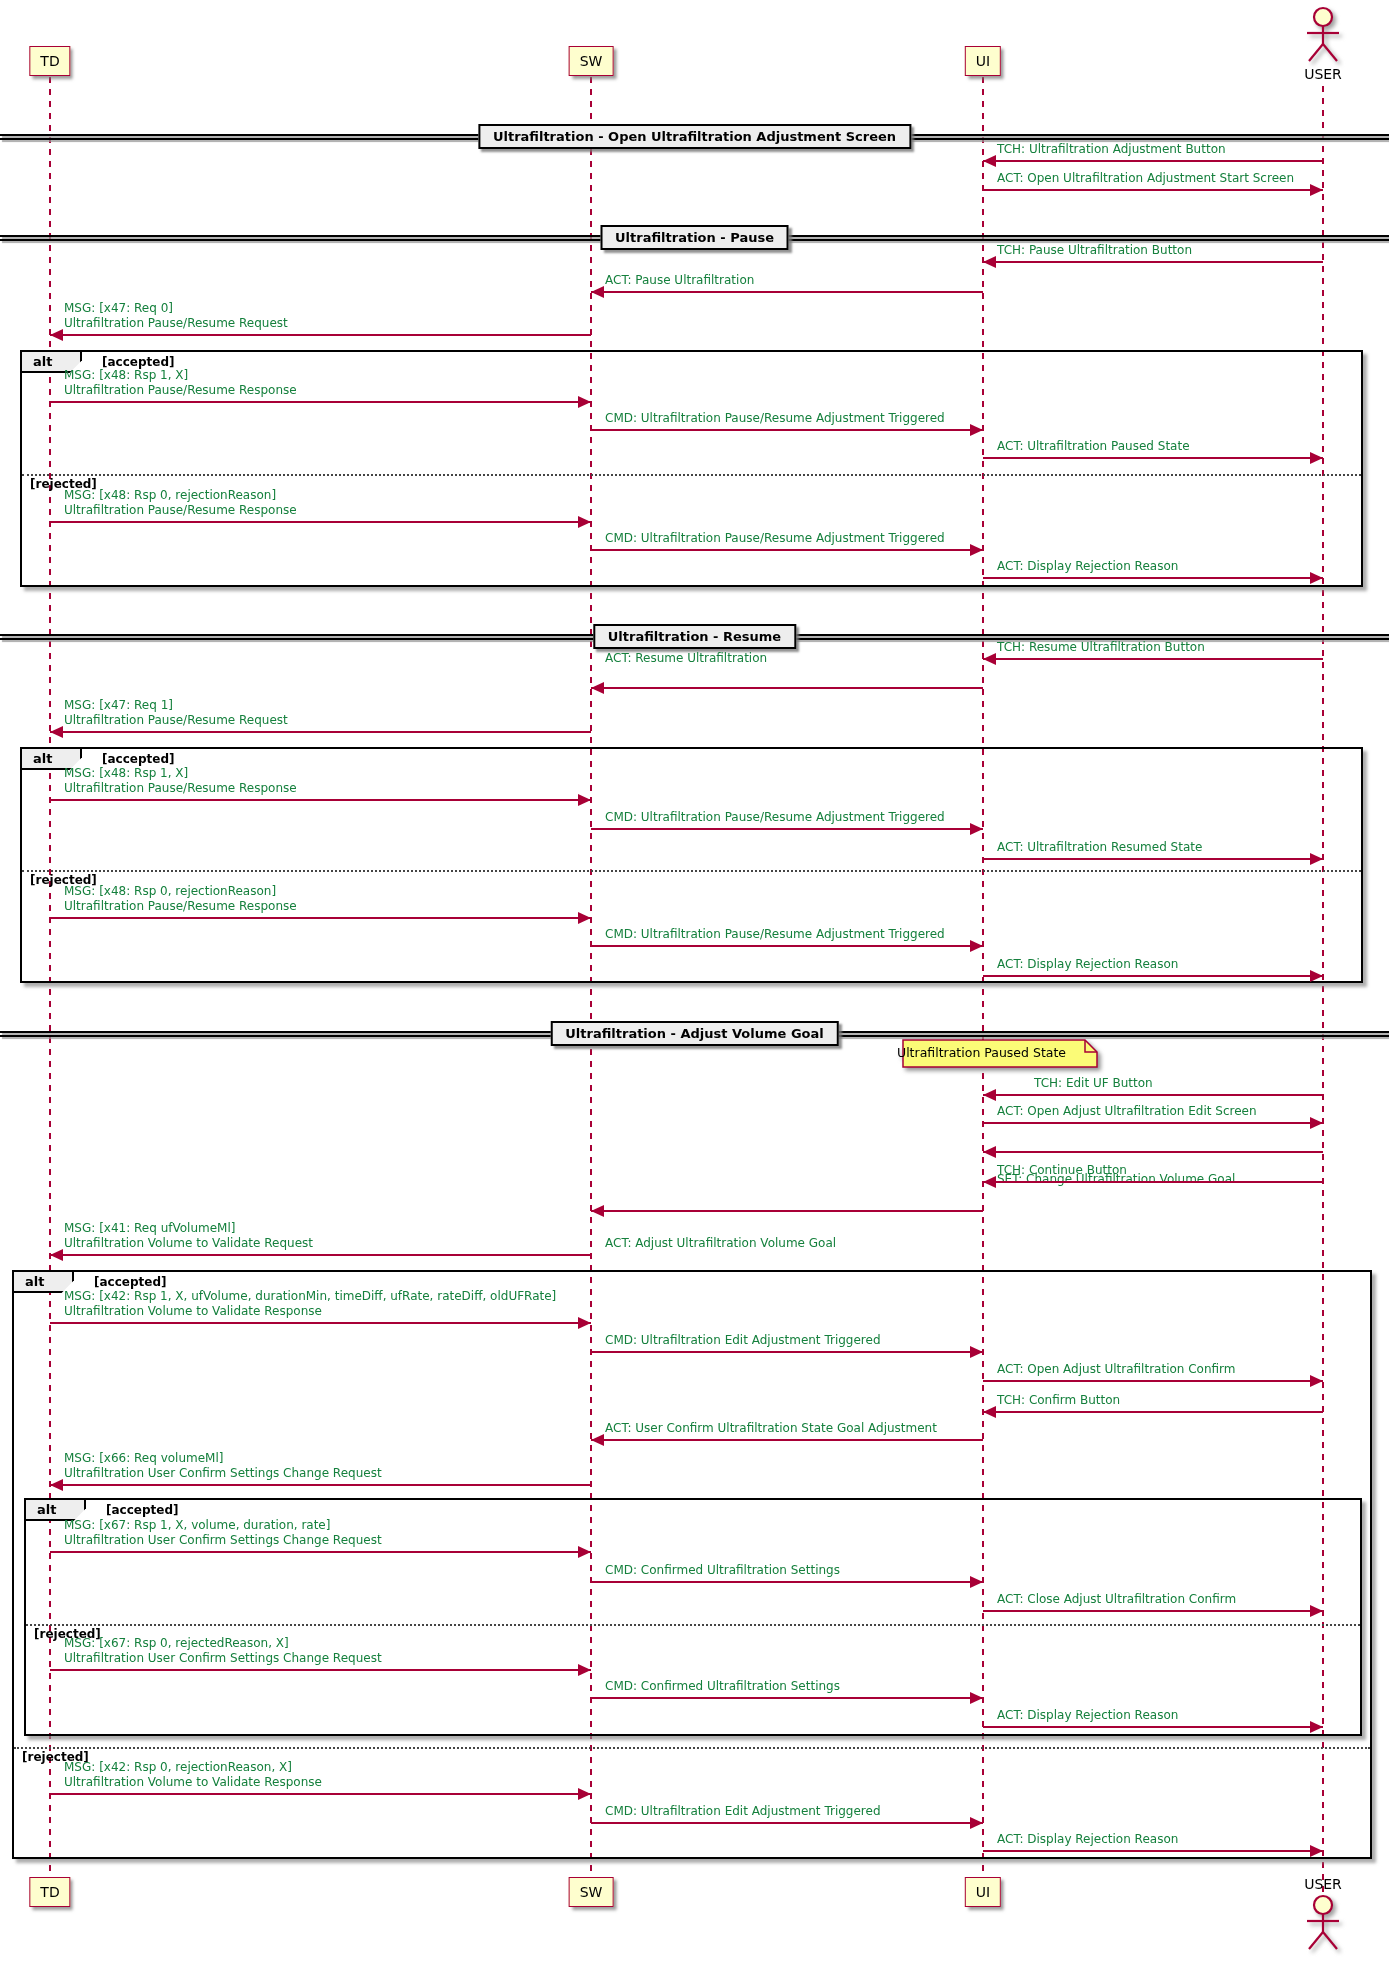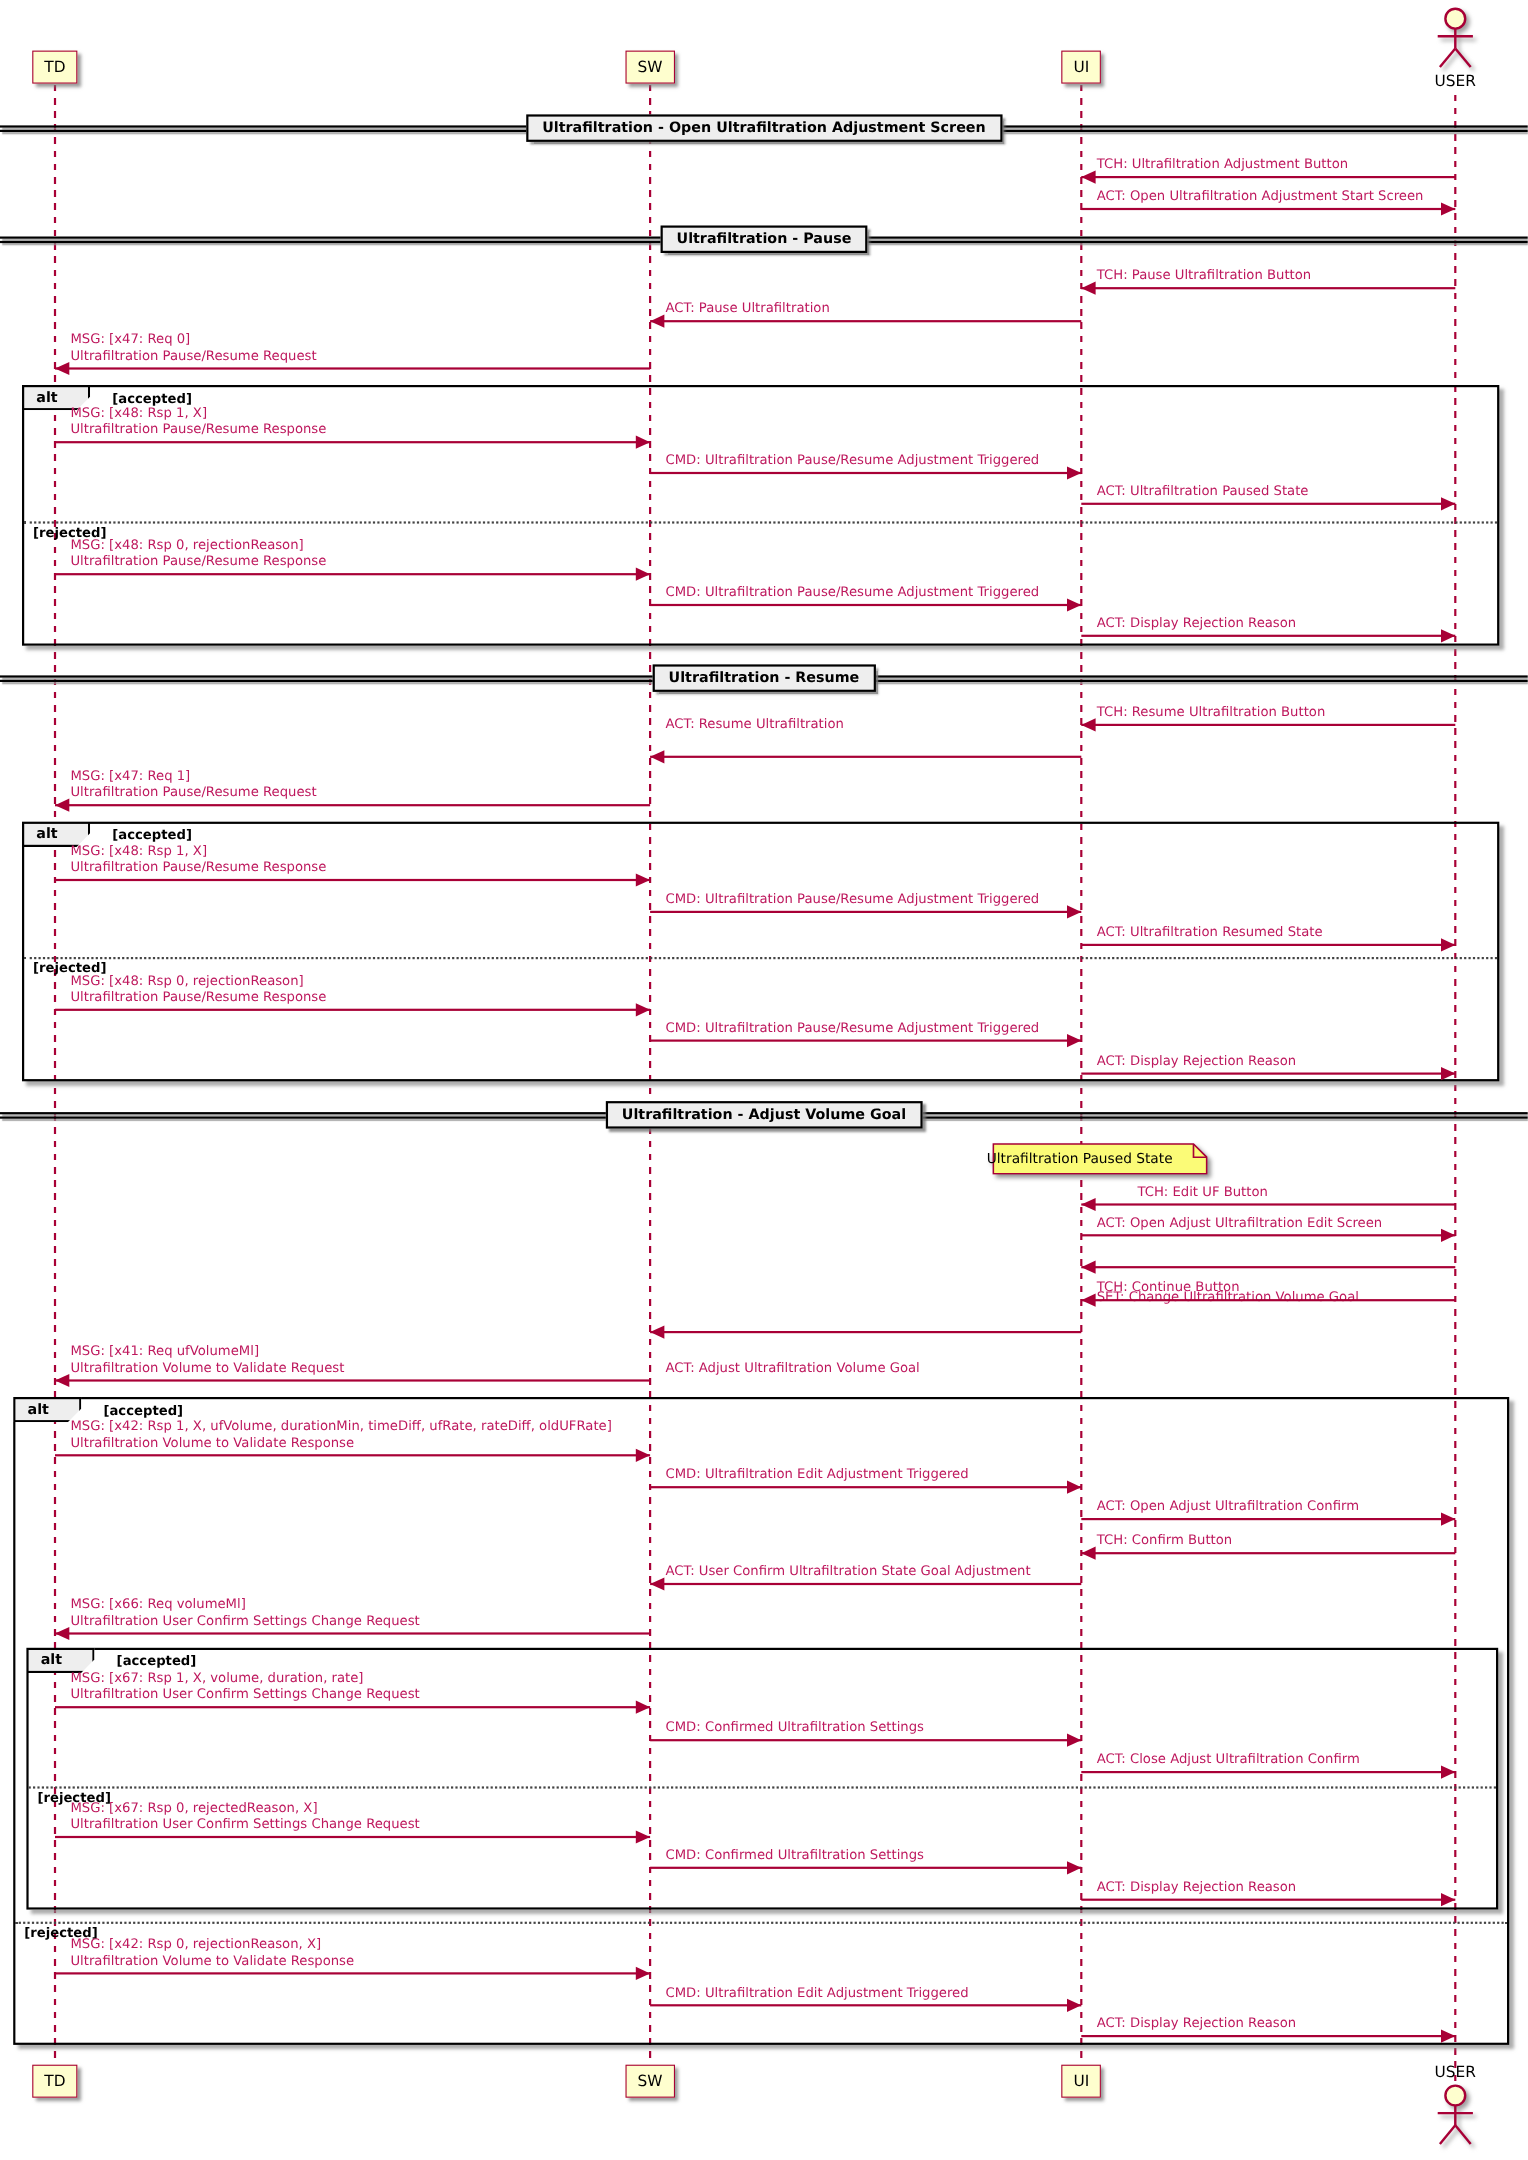--- a/index.html
+++ b/index.html
@@ -18,41 +18,41 @@
     background:repeating-linear-gradient(to bottom,var(--accent) 0 6px,transparent 6px 12px);}
 
   .pbox{position:absolute;transform:translateX(-50%);background:var(--participant-fill);
     border:1.6px solid var(--accent);padding:5px 10px;font-size:14px;line-height:18px;
     box-shadow:3px 3px 3px rgba(120,120,120,.75);white-space:nowrap;}
 
   .actor{position:absolute;transform:translateX(-50%);display:flex;flex-direction:column;align-items:center;}
   .actor-fig{filter:drop-shadow(3px 3px 2px rgba(120,120,120,.7));line-height:0;}
   .actor-label{font-size:14px;line-height:16px;margin-top:2px;margin-bottom:2px;white-space:nowrap;}
 
-  .divider{position:absolute;left:0;width:100%;height:26px;}
+  .divider{position:absolute;left:0;width:100%;height:26px;margin-top:20px;}
   .divider-line{position:absolute;left:0;right:0;height:2px;background:#000;
     box-shadow:2px 2px 1px rgba(150,150,150,.8);}
   .divider-line.l1{top:10px}.divider-line.l2{top:14px}
   .divider-label{position:absolute;left:50%;top:0;transform:translateX(-50%);
     background:var(--divider-fill);border:2px solid #000;font-weight:bold;font-size:13px;
     padding:3px 13px;white-space:nowrap;box-shadow:3px 3px 2px rgba(120,120,120,.8);}
 
   .frame{position:absolute;border:2px solid var(--frame-border);
     box-shadow:4px 4px 3px rgba(140,140,140,.7);}
   .frame-tab{position:absolute;left:-2px;top:-2px;width:62px;height:23px;
     background:var(--divider-fill);border:2px solid #000;
     clip-path:polygon(0 0,100% 0,100% 45%,80% 100%,0 100%);
     font-weight:bold;font-size:13px;line-height:19px;padding-left:11px;}
   .frame-guard{position:absolute;font-weight:bold;font-size:12px;line-height:15px;white-space:nowrap;}
   .frame-sep{position:absolute;left:0;right:0;height:0;border-top:2px dotted #444;}
 
   .note{position:absolute;filter:drop-shadow(3px 3px 2px rgba(120,120,120,.8));}
   .note-text{position:absolute;left:11px;top:6px;font-size:12.5px;white-space:nowrap;}
 
-  .msg-label{position:absolute;font-size:12px;line-height:15px;white-space:nowrap;color:#be185d;}
+  .msg-label{position:absolute;font-size:12px;line-height:15px;white-space:nowrap;color:#15803d;}
   .msg-line{position:absolute;height:2px;background:var(--accent);}
   .arrow-head{position:absolute;width:0;height:0;border-top:6px solid transparent;border-bottom:6px solid transparent;}
   .arrow-head.right{border-left:13px solid var(--accent);}
   .arrow-head.left{border-right:13px solid var(--accent);}
 </style>
 </head>
 <body>
 
 <div id="stage">
     <div class="lifeline" style="left: 49px; top: 77px; height: 1802px;"></div>

